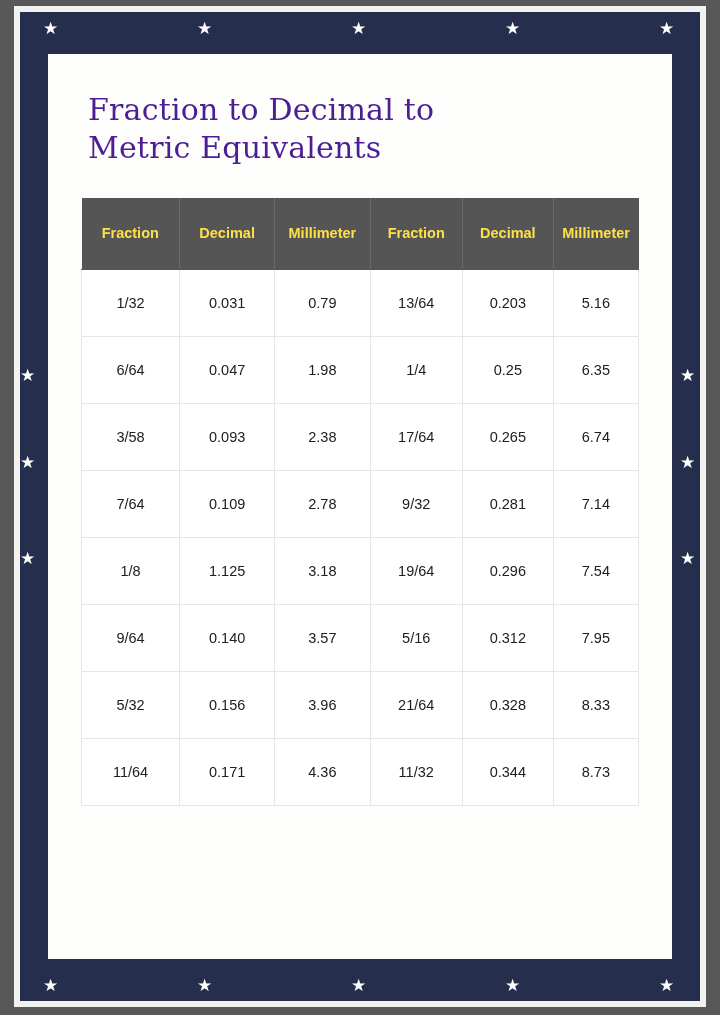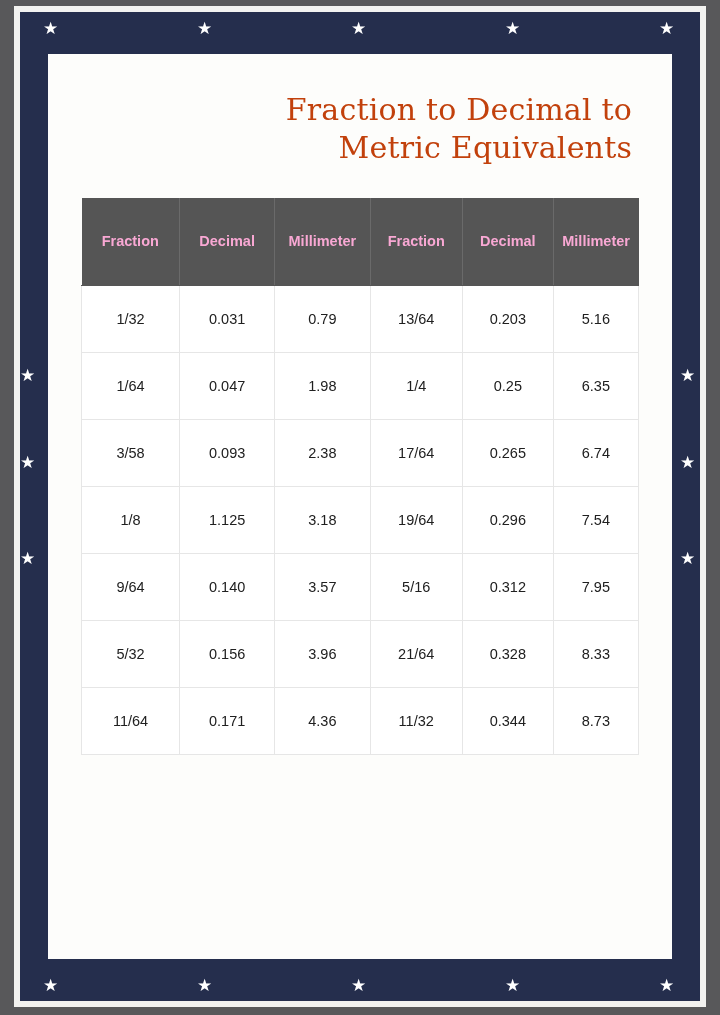--- a/index.html
+++ b/index.html
@@ -63,40 +63,40 @@
 
   
   #poster-title {
     margin: 0;
     padding: 37px 40px 0 40px;
     font-family: "DejaVu Serif", serif;
     font-weight: 400;
     font-size: 30px;
     line-height: 1.28;
     letter-spacing: 0.2px;
-    color: #c2410c;
-    text-align: right;
+    color: #4c1d95;
+    text-align: left;
   }
 
   
   #table-wrap {
     padding: 30px 33px 0 33px;
   }
   table#conversion-table {
     width: 100%;
     border-collapse: collapse;
     table-layout: fixed;
   }
   table#conversion-table thead th {
     background: #555555;
-    color: #f9a8d4;
+    color: #fde047;
     font-size: 14.5px;
     font-weight: bold;
     height: 71px;
-    padding: 8px 2px;
+    padding: 0 2px;
     text-align: center;
     border-right: 1px solid #6a6a6a;
     border-bottom: 1px solid #555555;
     vertical-align: middle;
     white-space: nowrap;
   }
   table#conversion-table thead th:last-child {
     border-right: none;
   }
   table#conversion-table tbody td {
@@ -156,34 +156,42 @@
           <tbody>
               <tr>
                 <td>1/32</td>
                 <td>0.031</td>
                 <td>0.79</td>
                 <td>13/64</td>
                 <td>0.203</td>
                 <td>5.16</td>
               </tr>
               <tr>
-                <td>1/64</td>
+                <td>6/64</td>
                 <td>0.047</td>
                 <td>1.98</td>
                 <td>1/4</td>
                 <td>0.25</td>
                 <td>6.35</td>
               </tr>
               <tr>
                 <td>3/58</td>
                 <td>0.093</td>
                 <td>2.38</td>
                 <td>17/64</td>
                 <td>0.265</td>
                 <td>6.74</td>
+              </tr>
+              <tr>
+                <td>7/64</td>
+                <td>0.109</td>
+                <td>2.78</td>
+                <td>9/32</td>
+                <td>0.281</td>
+                <td>7.14</td>
               </tr>
               <tr>
                 <td>1/8</td>
                 <td>1.125</td>
                 <td>3.18</td>
                 <td>19/64</td>
                 <td>0.296</td>
                 <td>7.54</td>
               </tr>
               <tr>

